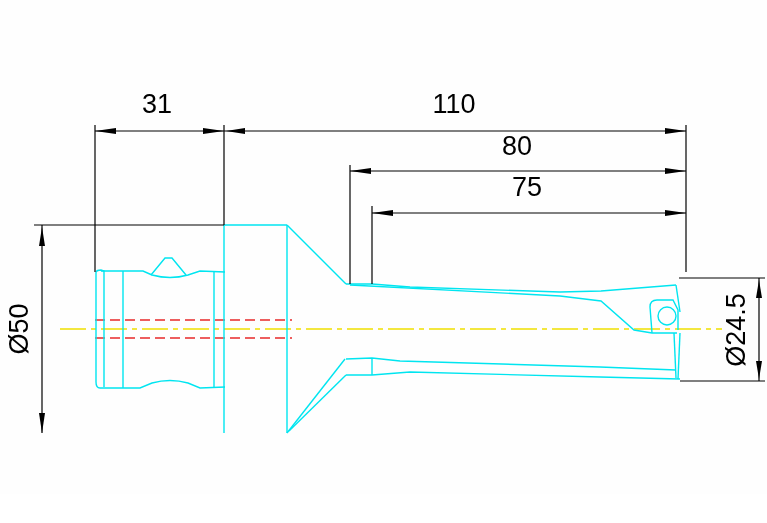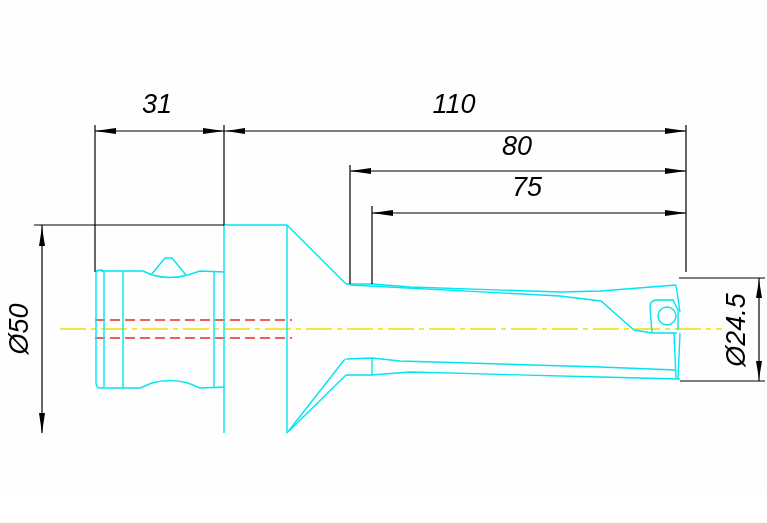--- a/index.html
+++ b/index.html
@@ -1,16 +1,16 @@
 <!DOCTYPE html>
 <html><head>
 <meta charset="utf-8">
 <style>
   html, body { margin: 0; padding: 0; background: #ffffff; }
-  #canvas { position: relative; width: 767px; height: 494px; background: #fefefe; overflow: hidden; font-style: italic; }
+  #canvas { position: relative; width: 767px; height: 494px; background: #fefefe; overflow: hidden; }
   svg { position: absolute; left: 0; top: 0; }
   .dimtext { font-family: "Liberation Sans", sans-serif; font-size: 27px; fill: #000; }
   .outline { stroke: #00e5f0; stroke-width: 1.4; fill: none; }
   .dim { stroke: #000; stroke-width: 1.2; fill: none; }
   .center { stroke: #f0e000; stroke-width: 1.4; stroke-dasharray: 26 5 5 5; fill: none; }
   .hidden { stroke: #e82a2a; stroke-width: 1.4; stroke-dasharray: 10 5; fill: none; }
   .arrow { fill: #000; }
 </style>
 </head>
 <body>

